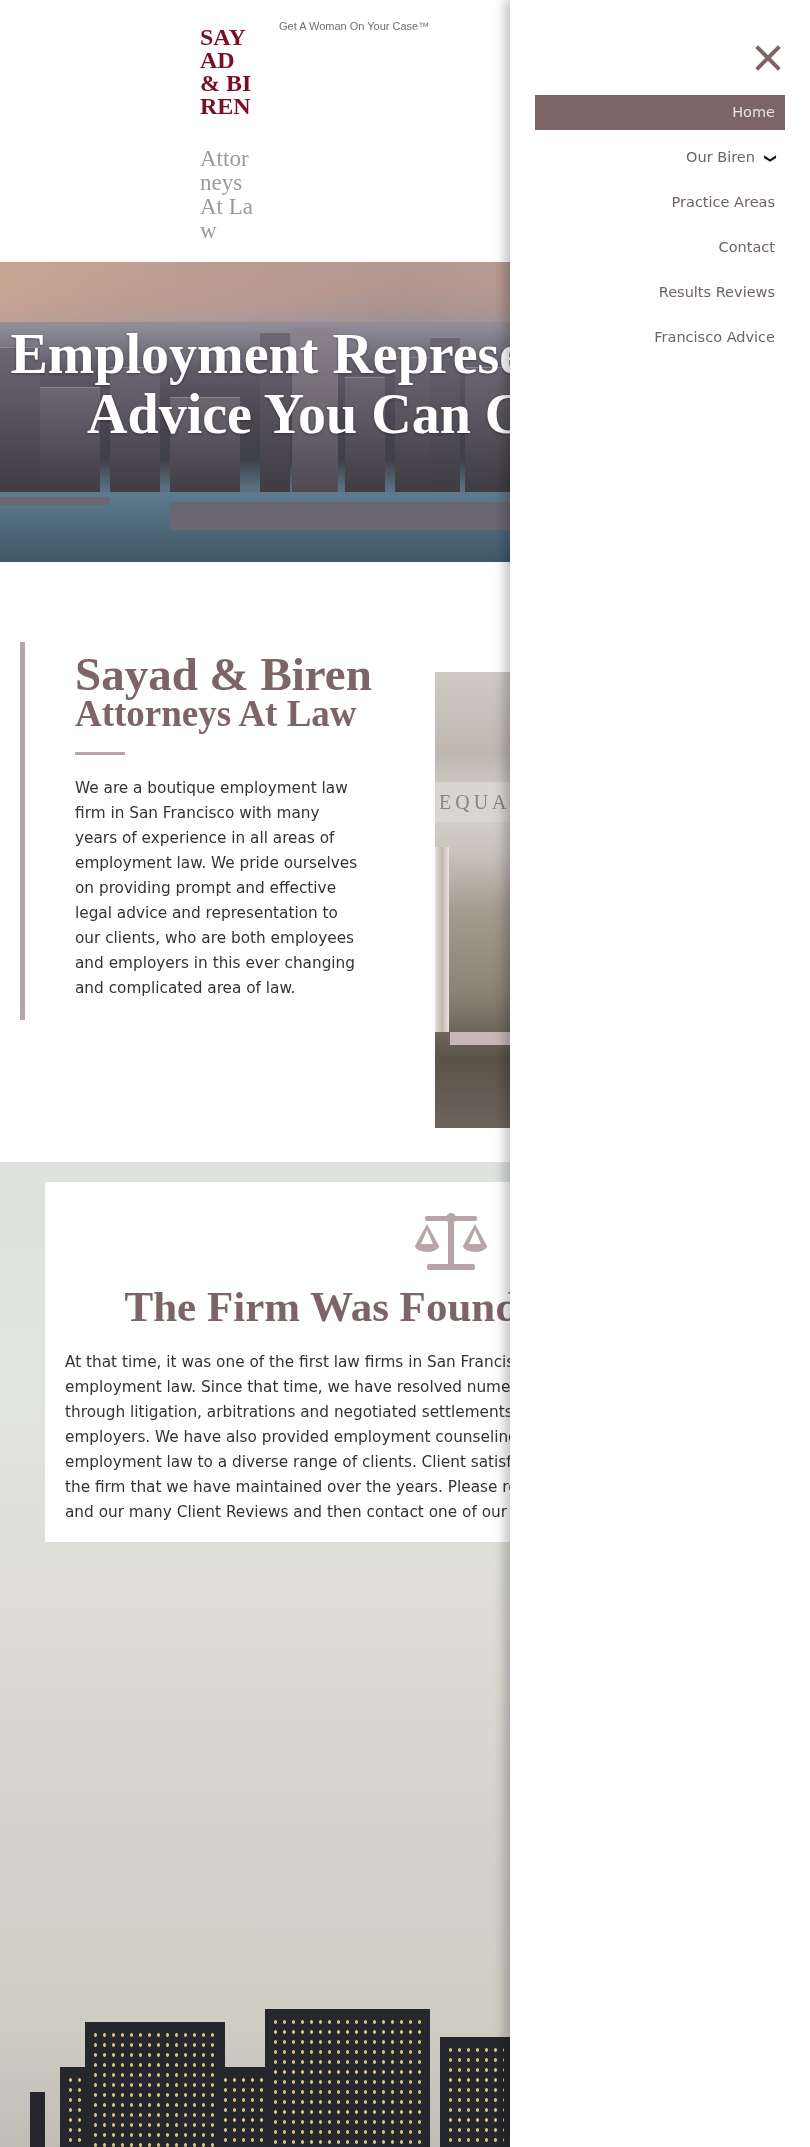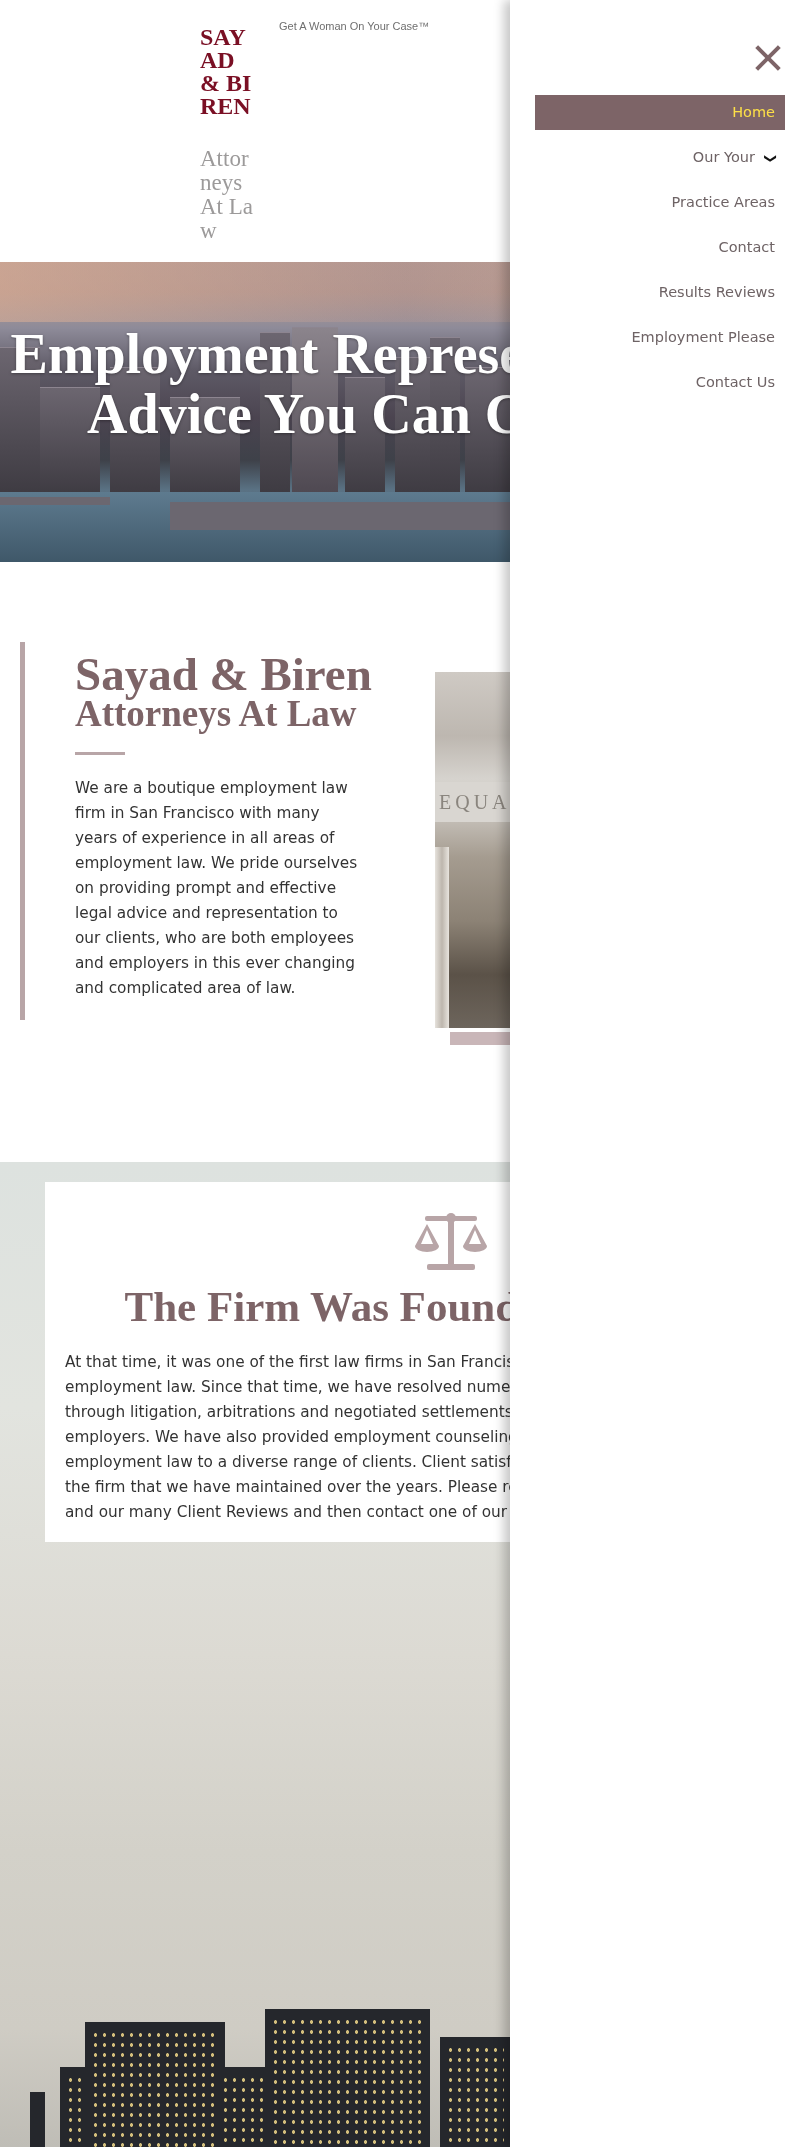--- a/index.html
+++ b/index.html
@@ -60,21 +60,21 @@
     .about .title2 {
       position: absolute; left: 75px; top: 132px; font-family: "Liberation Serif", serif;
       font-size: 37px; line-height: 40px; color: #7d6467;
     }
     .about .rule { position: absolute; left: 75px; top: 190px; width: 50px; height: 3px; background: #b8a5a7; }
     .about .body {
       position: absolute; left: 75px; top: 214px; width: 290px;
       font-family: "DejaVu Sans", sans-serif; font-size: 15.3px; line-height: 25px; color: #333;
     }
     .about .court-img {
-      position: absolute; left: 435px; top: 110px; width: 80px; height: 356px; overflow: hidden;
+      position: absolute; left: 435px; top: 110px; width: 80px; height: 456px; overflow: hidden;
       background: linear-gradient(180deg, #cfcac4 0%, #bdb7b0 18%, #d6d3ce 30%, #c7c2bb 40%, #a59c90 52%, #8c8275 70%, #5b5248 85%, #6d655c 100%);
     }
     .about .court-img .frieze { position: absolute; left: 0; top: 110px; width: 100%; height: 40px;
       background: #d9d6d1; font-family: "Liberation Serif", serif; font-size: 20px; color: #8a857e;
       letter-spacing: 4px; line-height: 40px; padding-left: 4px; }
     .about .court-img .column { position: absolute; left: 0; top: 175px; width: 14px; height: 185px;
       background: linear-gradient(90deg, #e6e2dc, #bdb6ad, #e8e4de); }
     .about .img-accent { position: absolute; left: 450px; top: 470px; width: 70px; height: 13px; background: #c9b6b8; }
 
     
@@ -107,21 +107,21 @@
       content: ""; position: absolute; left: -2px; top: 12px; width: 32px; height: 4px; background: #7d6467;
     }
     .drawer .close::before { transform: rotate(45deg); }
     .drawer .close::after { transform: rotate(-45deg); }
     .nav { position: absolute; left: 25px; top: 95px; width: 250px; }
     .nav-item {
       display: block; height: 35px; line-height: 35px; text-align: right; padding-right: 10px;
       margin-bottom: 10px; font-family: "DejaVu Sans", sans-serif; font-size: 14.5px; color: #6e6365;
       cursor: pointer;
     }
-    .nav-item.active { background: #7d6467; color: #fde047; }
+    .nav-item.active { background: #7d6467; color: #e5e5e5; }
     .nav-item .chev { display: inline-block; margin-left: 10px; font-size: 12px; color: #111; font-weight: bold; }
   </style>
 </head>
 <body>
 
 <header class="header">
   <div class="brand-name">SAYAD &amp; BIREN</div>
   <div class="brand-sub">Attorneys At Law</div>
   <div class="tagline">Get A Woman On Your Case™</div>
 </header>
@@ -193,20 +193,19 @@
     </svg>
     <h2 class="heading">The Firm Was Founded in 1983</h2>
     <p class="body">At that time, it was one of the first law firms in San Francisco dedicated solely to employment law. Since that time, we have resolved numerous employment disputes through litigation, arbitrations and negotiated settlements for both employees and employers. We have also provided employment counseling and advice in all areas of employment law to a diverse range of clients. Client satisfaction has been a hallmark of the firm that we have maintained over the years. Please review our Practice Areas, Results and our many Client Reviews and then contact one of our attorneys for a consultation.</p>
   </div>
 </section>
 
 <aside class="drawer">
   <div class="close"></div>
   <nav class="nav">
     <a class="nav-item active"><span>Home</span></a>
-    <a class="nav-item"><span>Our Your</span><span class="chev" style="transform:rotate(90deg);display:inline-block;">❯</span></a>
+    <a class="nav-item"><span>Our Biren</span><span class="chev" style="transform:rotate(90deg);display:inline-block;">❯</span></a>
     <a class="nav-item"><span>Practice Areas</span></a>
     <a class="nav-item"><span>Contact</span></a>
     <a class="nav-item"><span>Results Reviews</span></a>
-    <a class="nav-item"><span>Employment Please</span></a>
-    <a class="nav-item"><span>Contact Us</span></a>
+    <a class="nav-item"><span>Francisco Advice</span></a>
   </nav>
 </aside>
 
 </body></html>

